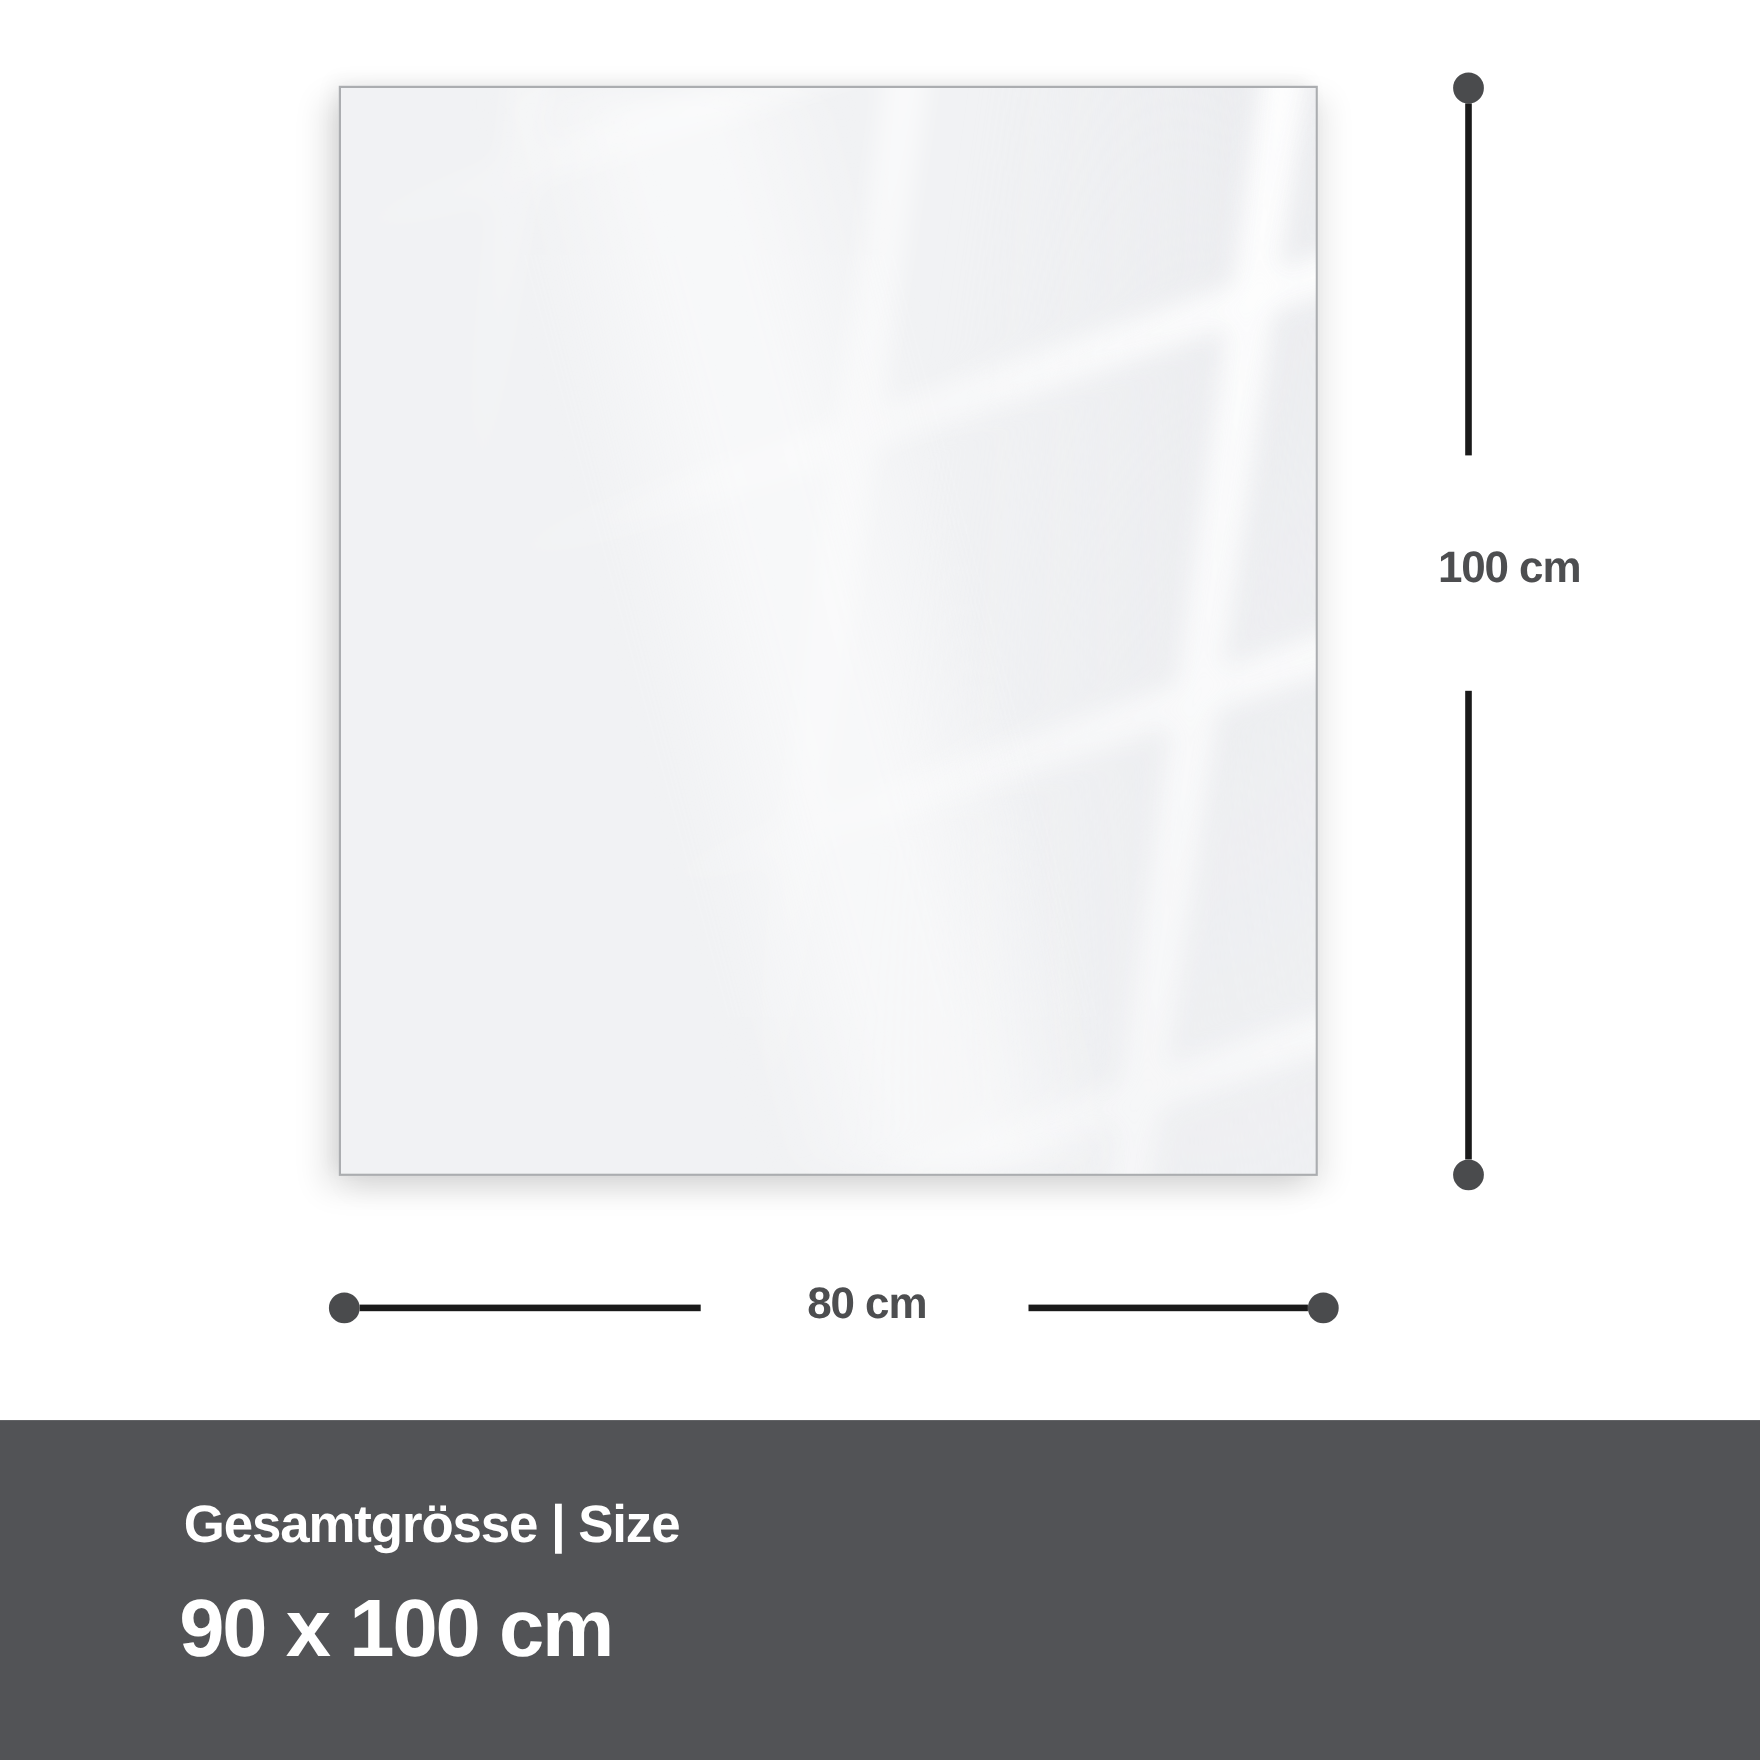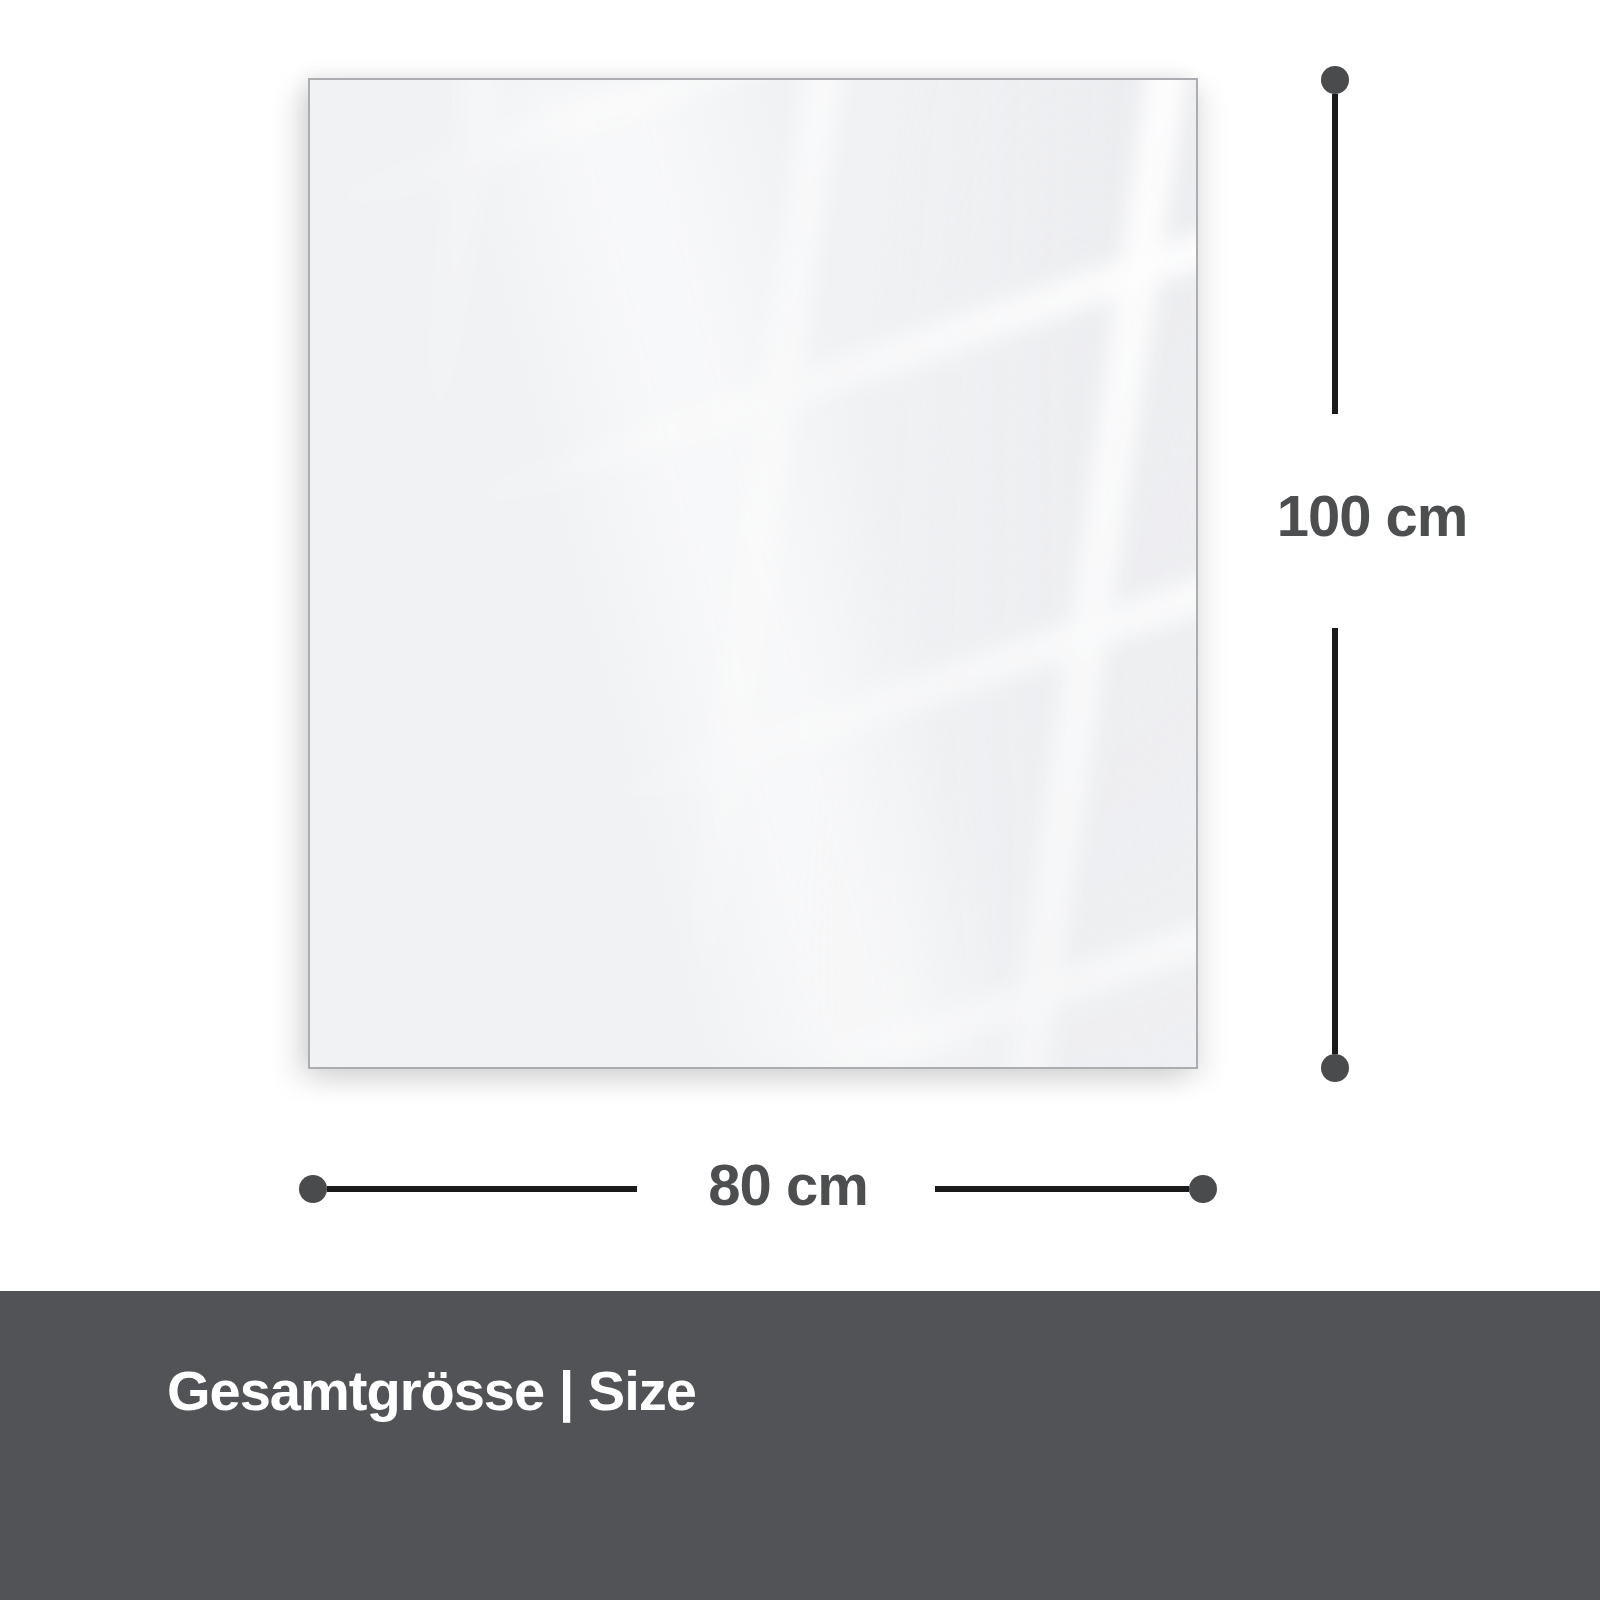--- a/index.html
+++ b/index.html
@@ -70,21 +70,21 @@
   .dim-seg {
     position: absolute;
     background: var(--line, #1a1a1a);
   }
   .dim-seg.v { width: 6px; }
   .dim-seg.h { height: 6px; }
   .dim-label {
     position: absolute;
     color: var(--label, #4d4e50);
     font-weight: bold;
-    font-size: 58px;
+    font-size: 40px;
     line-height: 1;
     letter-spacing: -1px;
     white-space: nowrap;
     transform: translate(-50%, -50%);
   }
 
   
   .footer {
     position: absolute;
     left: 0;
@@ -92,21 +92,21 @@
     width: 1600px;
     height: 309px;
     background: var(--footer-bg, #525356);
   }
   .footer-title {
     position: absolute;
     left: 167px;
     top: 72px;
     color: var(--footer-text, #ffffff);
     font-weight: bold;
-    font-size: 56px;
+    font-size: 48px;
     line-height: 1;
     letter-spacing: -1px;
     white-space: nowrap;
   }
   .footer-value {
     position: absolute;
     left: 163px;
     top: 152px;
     color: var(--footer-text, #ffffff);
     font-weight: bold;
@@ -137,15 +137,16 @@
   <div>
     <span class="dim-dot" style="left:299px; top:1175px;"></span>
     <span class="dim-seg h" style="left:327px; top:1186px; width:310px;"></span>
     <div class="dim-label" style="left:788px; top:1185px;">80 cm</div>
     <span class="dim-seg h" style="left:935px; top:1186px; width:254px;"></span>
     <span class="dim-dot" style="left:1189px; top:1175px;"></span>
   </div>
 
   <div class="footer">
     <div class="footer-title">Gesamtgrösse | Size</div>
+    <div class="footer-value">90 x 100 cm</div>
   </div>
 
 </div>
 
 </body></html>

